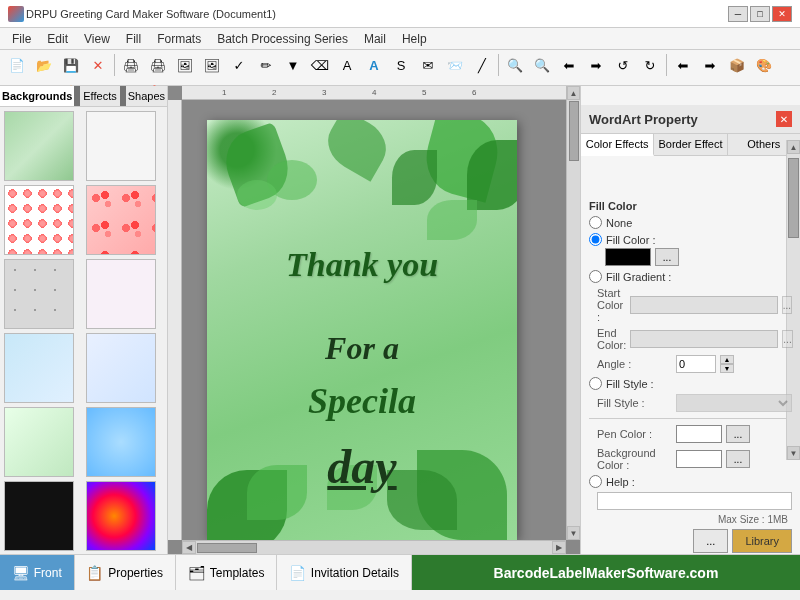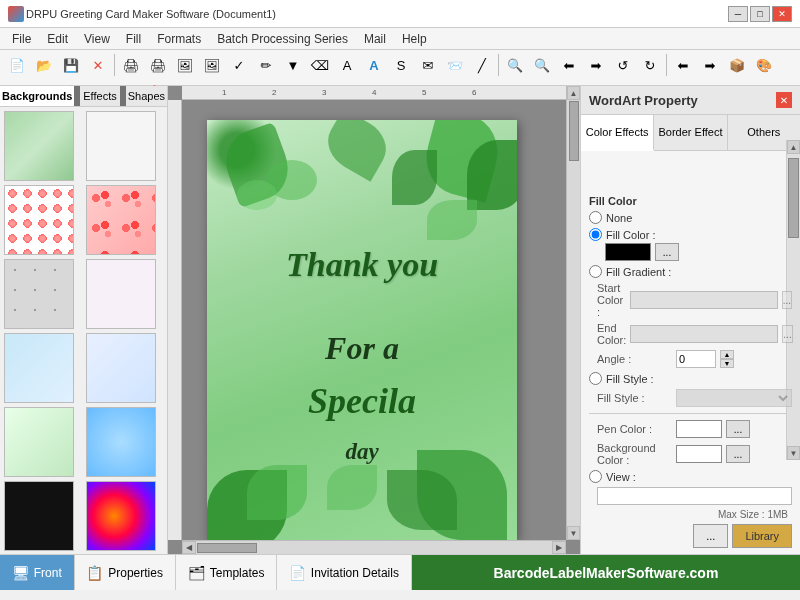--- a/index.html
+++ b/index.html
@@ -54,30 +54,30 @@
     #ruler-top { position: absolute; top: 0; left: 14px; right: 0; height: 14px; background: #e8e8e8; border-bottom: 1px solid #bbb; }
     #ruler-left { position: absolute; top: 14px; left: 0; width: 14px; bottom: 14px; background: #e8e8e8; border-right: 1px solid #bbb; }
     #canvas-scroll-h { position: absolute; bottom: 0; left: 14px; right: 14px; height: 14px; background: #d8d8d8; border-top: 1px solid #bbb; }
     #canvas-scroll-v { position: absolute; top: 0; right: 0; width: 14px; bottom: 14px; background: #d8d8d8; border-left: 1px solid #bbb; }
 
     #greeting-card { width: 310px; height: 420px; background: linear-gradient(160deg, #c8ecc8 0%, #a0d8a0 30%, #80cc80 60%, #98da98 100%); position: relative; overflow: hidden; box-shadow: 2px 2px 10px rgba(0,0,0,0.4); margin-left: 14px; margin-top: 14px; }
     .card-text { position: absolute; width: 100%; text-align: center; }
     .card-text-1 { top: 30%; font-family: 'Times New Roman', serif; font-style: italic; font-size: 34px; color: #1a5c1a; font-weight: bold; text-shadow: 1px 1px 2px rgba(0,0,0,0.2); }
     .card-text-2 { top: 50%; font-family: 'Times New Roman', serif; font-style: italic; font-size: 32px; color: #1a3a1a; font-weight: bold; }
     .card-text-3 { top: 62%; font-family: 'Times New Roman', serif; font-style: italic; font-size: 36px; color: #1a5c1a; font-weight: bold; }
-    .card-text-4 { top: 76%; font-family: 'Times New Roman', serif; font-style: italic; font-size: 23px; color: #1a3a1a; font-weight: bold; }
+    .card-text-4 { top: 76%; font-family: 'Times New Roman', serif; font-style: italic; font-size: 48px; color: #1a3a1a; font-weight: bold; text-decoration: underline; }
 
     
     #right-panel { width: 220px; background: #f5f5f5; border-left: 1px solid #ccc; display: flex; flex-direction: column; }
-    #right-header { background: #e8e8e8; padding: 6px 8px; border-bottom: 1px solid #ccc; display: flex; align-items: center; justify-content: space-between; }
+    #right-header { background: #e8e8e8; padding: 6px 8px; border-bottom: 1px solid #ccc; display: flex; align-items: center; justify-content: space-between; margin-top: 19px; }
     #right-header .panel-title { font-size: 13px; font-weight: bold; color: #333; }
     #right-header .close-btn { width: 16px; height: 16px; background: #e74c3c; color: white; border: none; cursor: pointer; display: flex; align-items: center; justify-content: center; font-size: 10px; }
 
     #property-tabs { display: flex; border-bottom: 1px solid #ccc; }
-    .prop-tab { flex: 1; padding: 11px 4px; font-size: 11px; text-align: center; cursor: pointer; background: #e8e8e8; border-right: 1px solid #ccc; }
+    .prop-tab { flex: 1; padding: 4px 4px; font-size: 11px; text-align: center; cursor: pointer; background: #e8e8e8; border-right: 1px solid #ccc; }
     .prop-tab:last-child { border-right: none; }
     .prop-tab.active { background: #fff; border-bottom: 2px solid #fff; margin-bottom: -1px; }
 
     #property-content { padding: 8px; flex: 1; overflow-y: auto; }
 
     .section-label { font-size: 11px; font-weight: bold; color: #333; margin-bottom: 4px; margin-top: 36px; }
     .radio-row { display: flex; align-items: center; gap: 4px; margin-bottom: 4px; }
     .radio-row input[type="radio"] { margin: 0; }
     .radio-row label { font-size: 11px; color: #333; }
     .color-row { display: flex; align-items: center; gap: 4px; margin-bottom: 4px; padding-left: 16px; }
@@ -355,21 +355,21 @@
       </div>
 
       <div class="field-row">
         <span class="field-label">Background Color :</span>
         <div class="color-box empty"></div>
         <div class="dots-btn">...</div>
       </div>
 
       <div class="radio-row">
         <input type="radio" name="fill" id="r-img" style="">
-        <label for="r-img">View :</label>
+        <label for="r-img">Help :</label>
       </div>
 
       <div class="image-row">
         <input class="image-input disabled" type="text" disabled="" style="">
       </div>
 
       <div class="maxsize-row">Max Size : 1MB</div>
 
       <div class="bottom-btns">
         <button class="action-btn">...</button>

